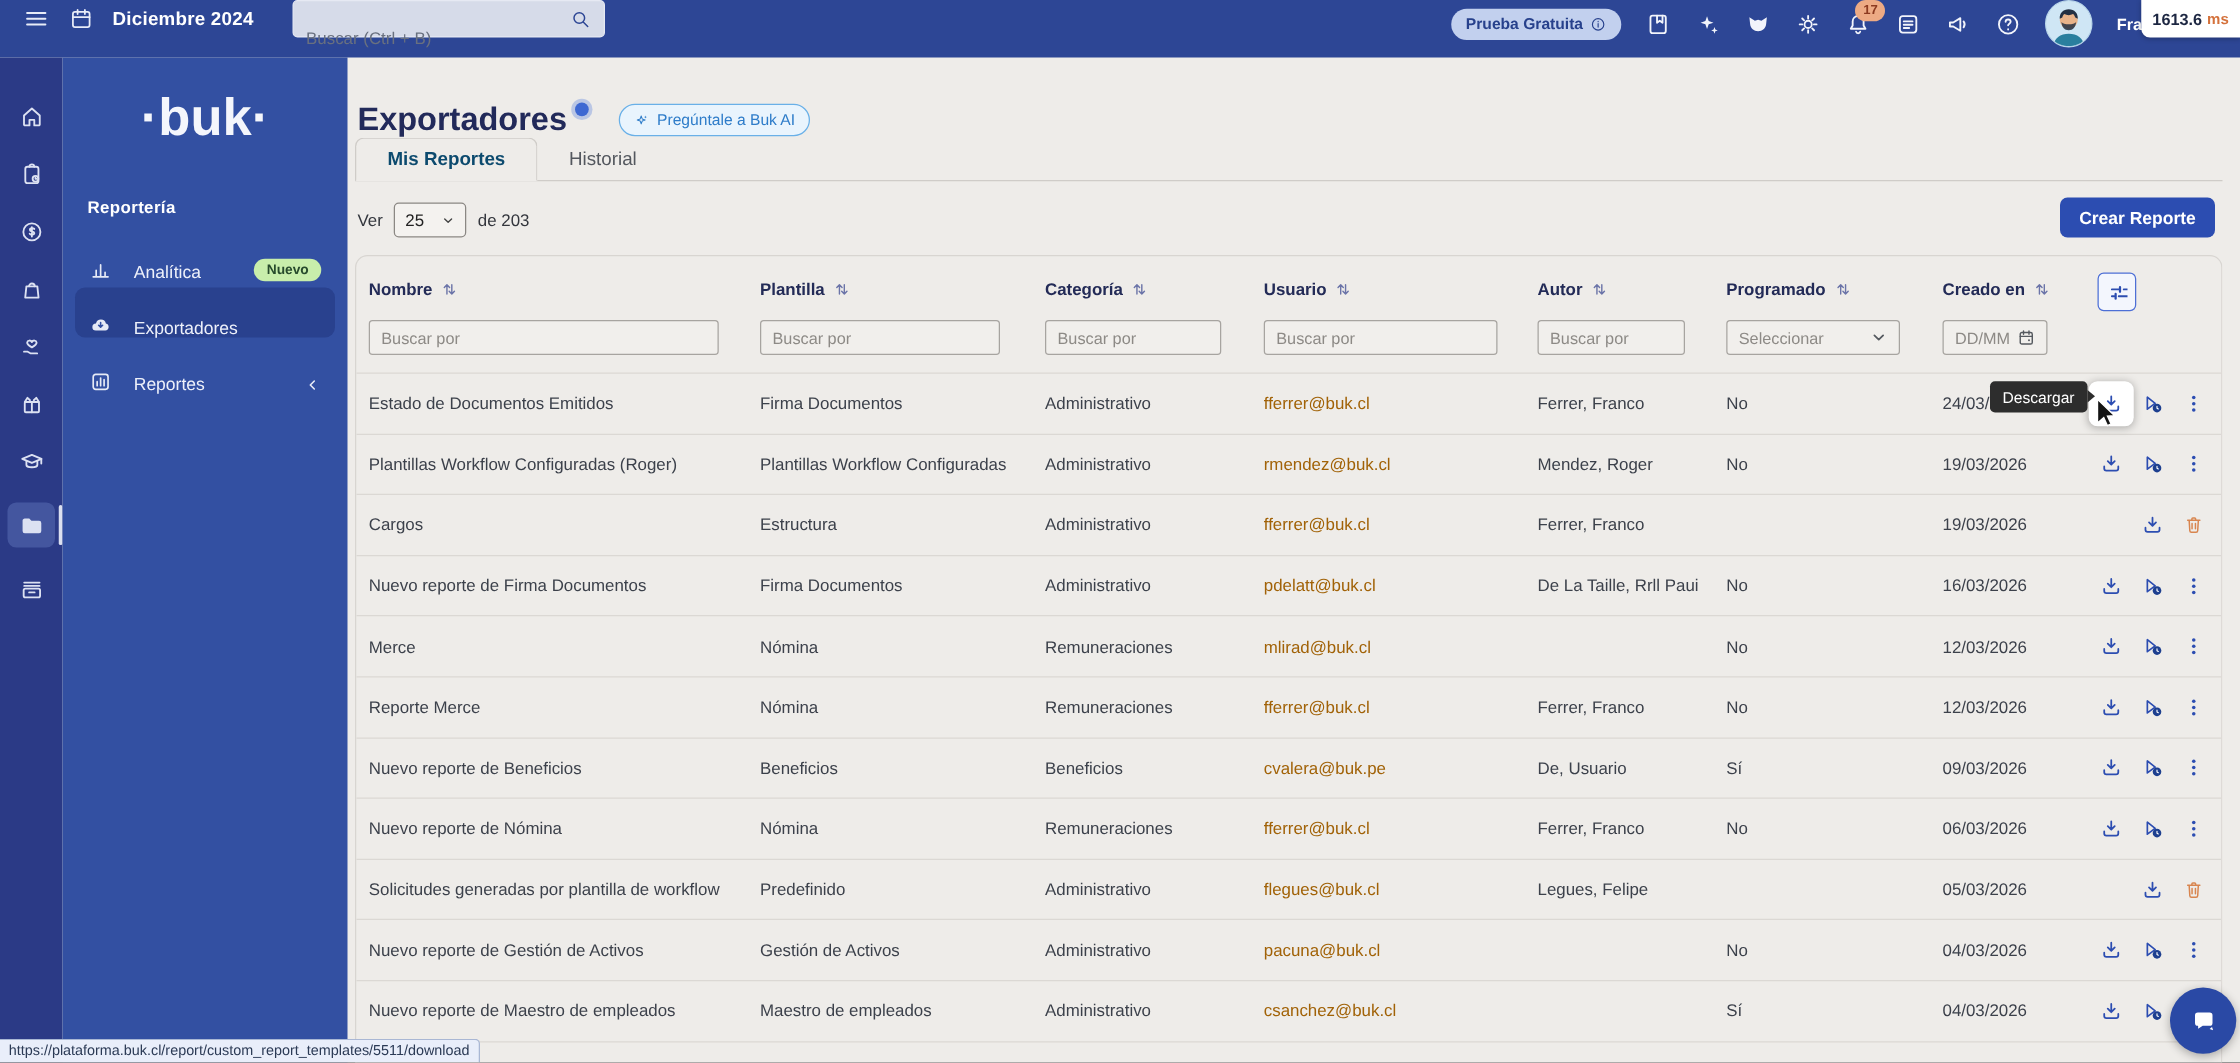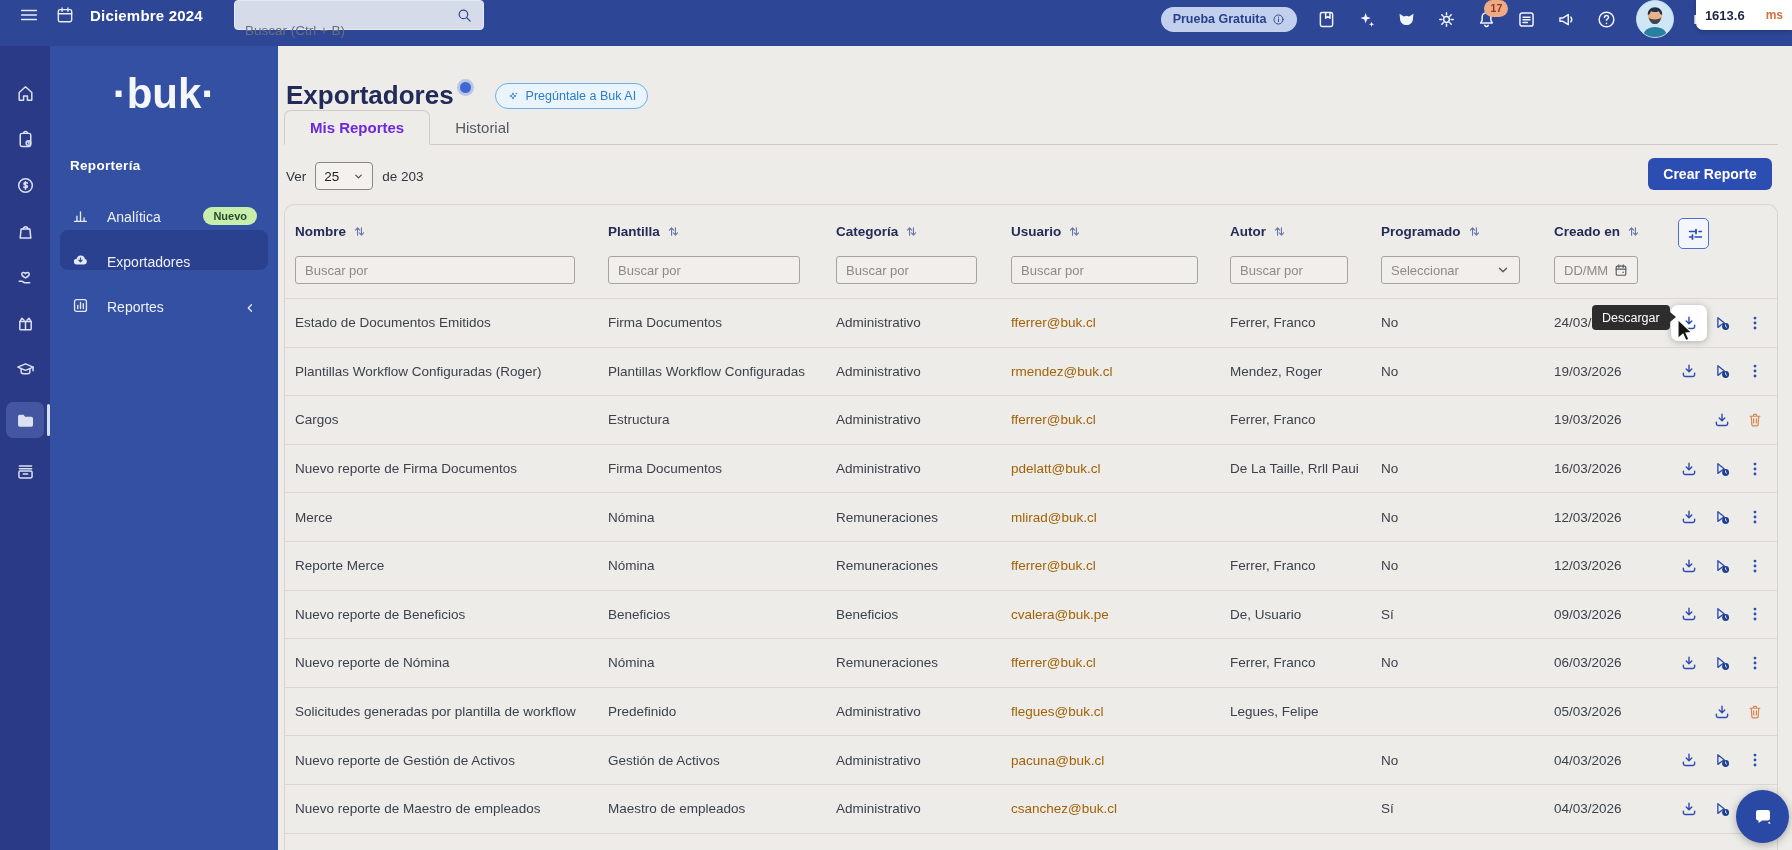--- a/index.html
+++ b/index.html
@@ -25,21 +25,21 @@
   .trial-pill .ic{width:13px;height:13px;color:#27418c;}
   .tb-icon{width:21px;height:21px;color:#f2f4fb;cursor:pointer;position:relative;}
   .bell-wrap{position:relative;}
   .bell-badge{position:absolute;top:-9px;right:-11px;min-width:14px;height:17px;background:#edaa84;
               color:#8c3a20;font-size:10.5px;font-weight:bold;border-radius:9px;padding:0 5px;
               display:flex;align-items:center;justify-content:center;}
   .avatar{width:36px;height:36px;border-radius:50%;overflow:hidden;background:#cfe6f5;flex:none;
           border:1px solid #b9d6ea;cursor:pointer;}
   .user-name{font-size:13px;font-weight:bold;color:#fff;white-space:nowrap;}
   .ms-box{position:absolute;right:0;top:0;background:#fff;border-radius:0 0 0 7px;height:30px;
-          padding:0 9px;display:flex;align-items:center;gap:21px;z-index:60;
+          padding:0 9px;display:flex;align-items:center;gap:4px;z-index:60;
           box-shadow:0 1px 4px rgba(0,0,0,.25);}
   .ms-val{font-size:13px;font-weight:bold;color:#1d2742;}
   .ms-unit{font-size:12px;font-weight:bold;color:#d4713b;}
 
   
   #rail{position:absolute;left:0;top:46px;bottom:0;width:50px;background:#2b3a86;display:flex;
         flex-direction:column;align-items:center;padding-top:34px;gap:20px;box-sizing:border-box;}
   .rail-item{position:relative;width:38px;height:26px;display:flex;align-items:center;
              justify-content:center;color:#dce1f2;cursor:pointer;}
   .rail-item .ic{width:21px;height:21px;}
@@ -68,21 +68,21 @@
   .title-dot{width:11px;height:11px;border-radius:50%;background:#3e68d2;margin-top:2px;margin-left:-4px;
              box-shadow:0 0 0 3px rgba(90,130,220,.35);}
   .ai-pill{margin-left:14px;margin-top:3px;height:24px;border:1px solid #69b0e8;background:#e9f4fd;
            color:#2e7cc9;font-size:12.5px;border-radius:13px;display:flex;align-items:center;gap:6px;
            padding:0 11px;cursor:pointer;white-space:nowrap;}
   .ai-pill .ic{width:13px;height:13px;}
   .tabs{position:absolute;top:64px;left:6px;right:14px;height:34px;border-bottom:1px solid #cfccc8;
         display:flex;align-items:stretch;}
   .tab{padding:0 25px;display:flex;align-items:center;font-size:15px;cursor:pointer;box-sizing:border-box;}
   .tab.active{background:#eeece9;border:1px solid #cfccc8;border-bottom:1px solid #eeece9;
-              border-radius:7px 7px 0 0;margin-bottom:-1px;font-weight:bold;color:#6d28d9;}
+              border-radius:7px 7px 0 0;margin-bottom:-1px;font-weight:bold;color:#0c4a6e;}
   .tab.inactive{color:#53575e;}
   .verbar{position:absolute;left:8px;top:116px;display:flex;align-items:center;gap:9px;
           font-size:13.5px;color:#33363d;}
   .page-size{width:58px;height:28px;background:#f4f2ef;border:1px solid #8b8884;border-radius:4px;
              display:flex;align-items:center;justify-content:space-between;padding:0 8px;
              box-sizing:border-box;color:#222;cursor:pointer;}
   .page-size .ic{width:11px;height:11px;color:#444;}
   .create-btn{position:absolute;top:112px;right:20px;width:124px;height:32px;background:#2c4db1;
               color:#fff;font-size:14px;font-weight:bold;border-radius:6px;display:flex;
               align-items:center;justify-content:center;cursor:pointer;}
@@ -831,13 +831,14 @@
       </svg>
     </span>
   <div class="chat-fab">
     <span class="ic">
         <svg viewBox="0 0 24 24" fill="none" stroke="currentColor" stroke-width="1.7" stroke-linecap="round" stroke-linejoin="round">
           <path d="M5 7.3A2.3 2.3 0 0 1 7.3 5h9.4A2.3 2.3 0 0 1 19 7.3v6a2.3 2.3 0 0 1-2.3 2.3h-5.5L7.5 18v-2.4h-.2A2.3 2.3 0 0 1 5 13.3Z" fill="currentColor" stroke="none"></path>
           <path d="M18.6 16.5l.9 2.6-2.8-1" fill="currentColor" stroke="none"></path>
         </svg>
       </span>
   </div>
+  <div class="statusbar">https://plataforma.buk.cl/report/custom_report_templates/5511/download</div>
 </div>
 
 </body></html>

